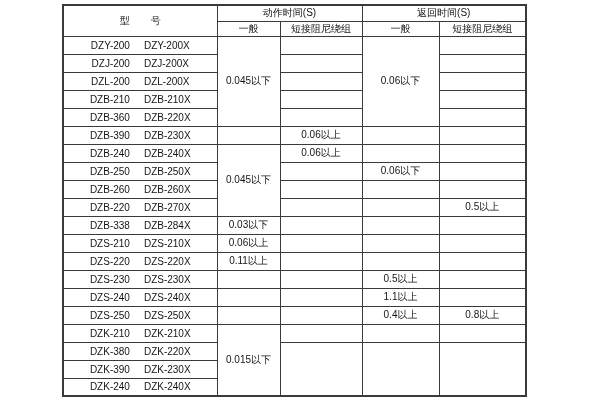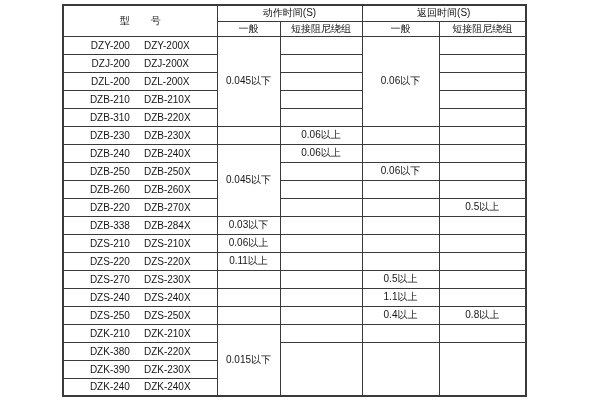--- a/index.html
+++ b/index.html
@@ -104,32 +104,32 @@
               <span>DZB-210X</span>
             </div>
           </td>
     <td></td>
     <td></td>
   </tr>
 
   <tr class="row">
     <td>
             <div class="model-pair">
-              <span>DZB-310</span>
+              <span>DZB-360</span>
               <span>DZB-220X</span>
             </div>
           </td>
     <td></td>
     <td></td>
   </tr>
 
   <tr class="row">
     <td>
             <div class="model-pair">
-              <span>DZB-230</span>
+              <span>DZB-390</span>
               <span>DZB-230X</span>
             </div>
           </td>
     <td></td>
     <td>0.06以上</td>
     <td></td>
     <td></td>
   </tr>
 
   <tr class="row">
@@ -216,21 +216,21 @@
           </td>
     <td>0.11以上</td>
     <td></td>
     <td></td>
     <td></td>
   </tr>
 
   <tr class="row">
     <td>
             <div class="model-pair">
-              <span>DZS-270</span>
+              <span>DZS-230</span>
               <span>DZS-230X</span>
             </div>
           </td>
     <td></td>
     <td></td>
     <td>0.5以上</td>
     <td></td>
   </tr>
 
   <tr class="row">

